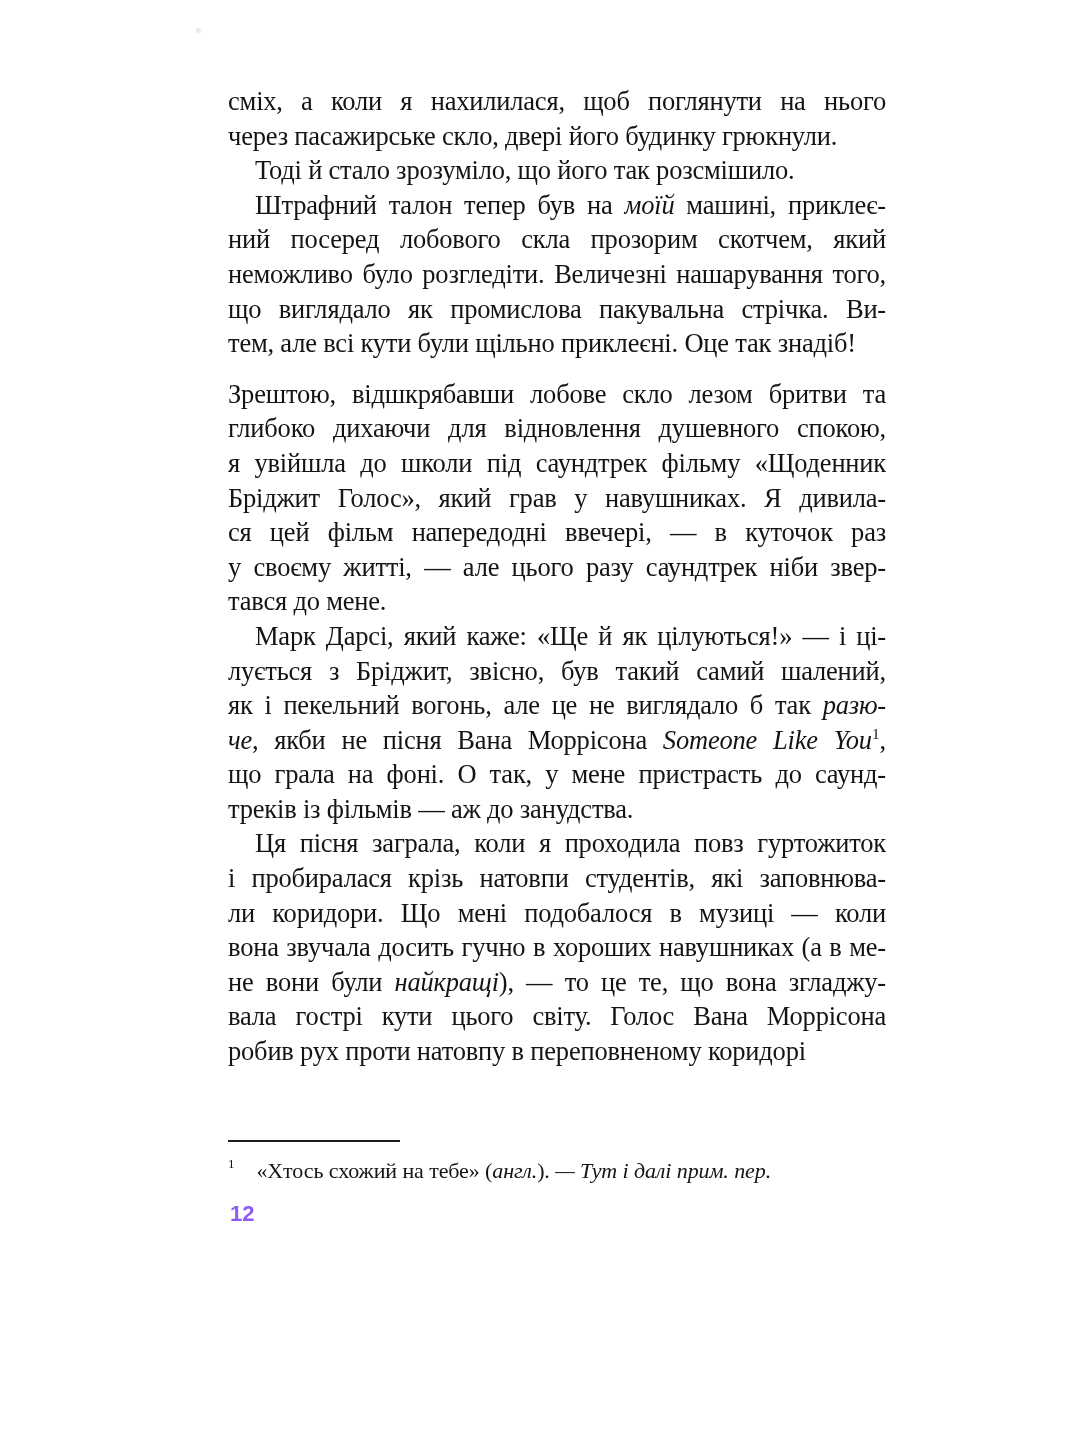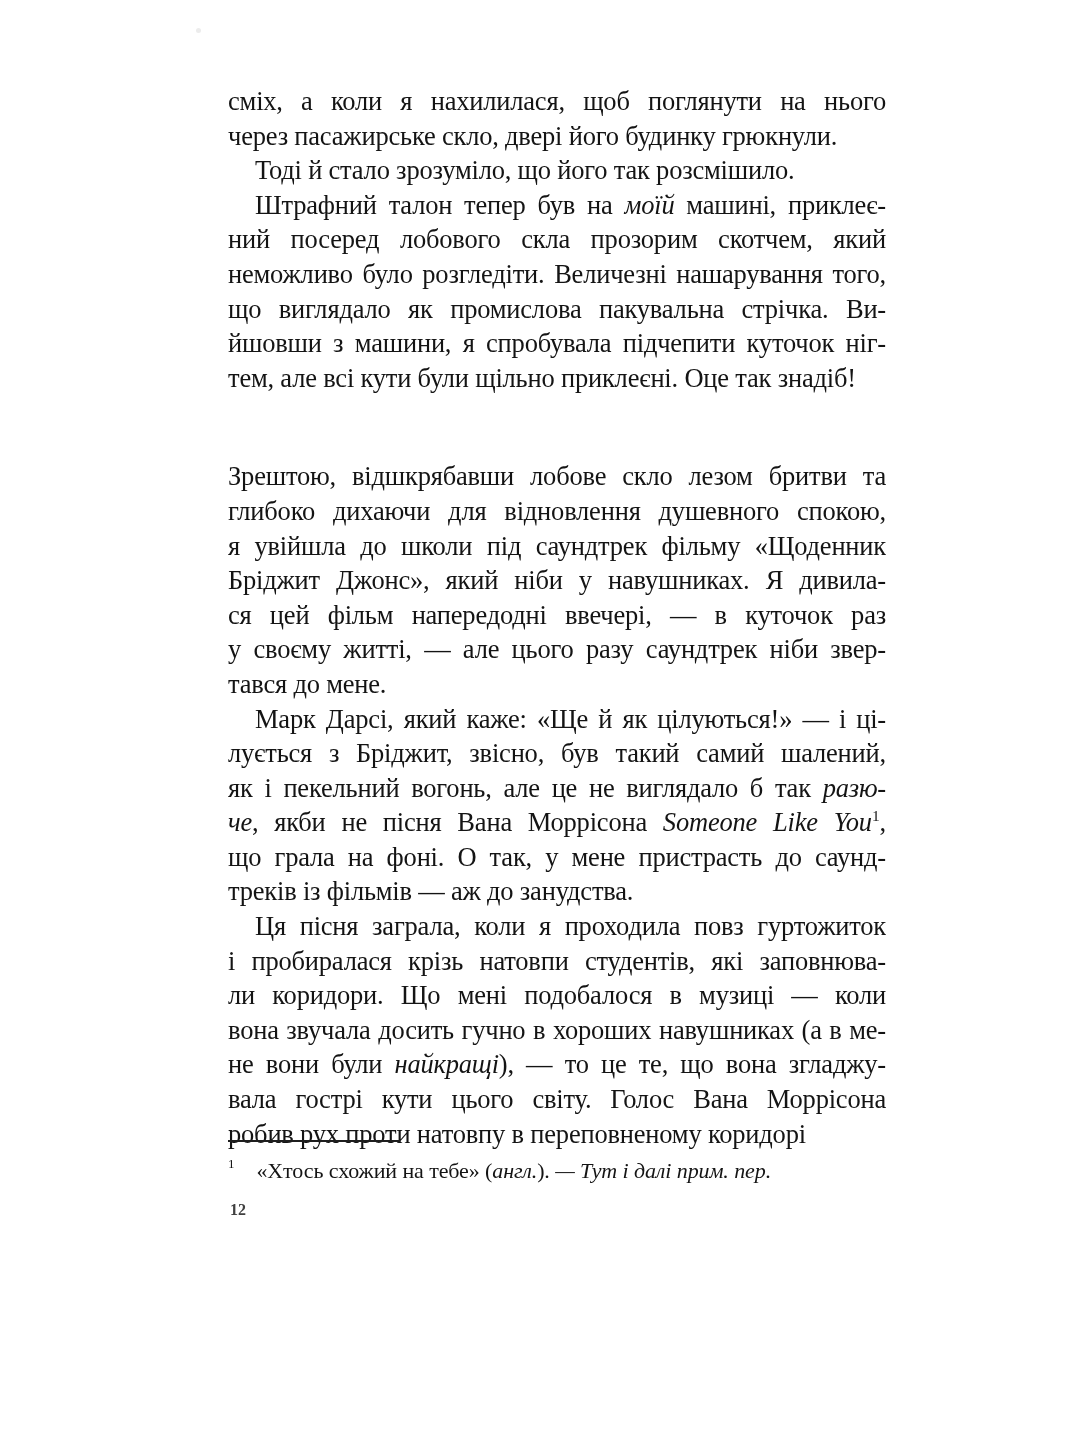--- a/index.html
+++ b/index.html
@@ -29,21 +29,21 @@
   .text-block {
     position: absolute;
     left: 228px;
     top: 84px;
     width: 658px;
     font-size: 26.5px;
     line-height: 34.6px;
     letter-spacing: -0.2px;
   }
   .para { margin: 0; }
-  .para.space-before { margin-top: 64px; }
+  .para.space-before { margin-top: 16px; }
   .line {
     height: 34.6px;
     overflow: hidden;
     text-align: justify;
     text-align-last: justify;
   }
   .line.last {
     text-align: right;
     text-align-last: left;
   }
@@ -75,24 +75,24 @@
     font-size: 13px;
     vertical-align: super;
     display: inline-block;
     transform: translateY(-2px);
   }
   .fn-text { margin-left: 22px; }
   .page-number {
     position: absolute;
     left: 230px;
     top: 1201px;
-    font-family: Liberation Serif, serif;
+    font-family: Liberation Sans, sans-serif;
     font-weight: 700;
-    font-size: 16px;
-    color: #404040;
+    font-size: 22px;
+    color: #8b5cf6;
   }
 </style>
 </head>
 <body>
 
 <div class="page">
   <div class="artifact-dot"></div>
 
   <div class="text-block">
       <div class="para">
@@ -100,28 +100,27 @@
         <div class="line last"><span>через пасажирське скло, двері його будинку грюкнули.</span></div>
       </div>
       <div class="para">
         <div class="line last indent"><span>Тоді й стало зрозуміло, що його так розсмішило.</span></div>
       </div>
       <div class="para">
         <div class="line indent"><span>Штрафний талон тепер був на </span><span class="i">моїй</span><span> машині, приклеє-</span></div>
         <div class="line"><span>ний посеред лобового скла прозорим скотчем, який</span></div>
         <div class="line"><span>неможливо було розгледіти. Величезні нашарування того,</span></div>
         <div class="line"><span>що виглядало як промислова пакувальна стрічка. Ви-</span></div>
-        <div class="line"><span>йшовши з машини, я спробувала підчепити куточок ніг-</span></div>
         <div class="line last"><span>тем, але всі кути були щільно приклеєні. Оце так знадіб!</span></div>
       </div>
       <div class="para space-before">
         <div class="line"><span>Зрештою, відшкрябавши лобове скло лезом бритви та</span></div>
         <div class="line"><span>глибоко дихаючи для відновлення душевного спокою,</span></div>
         <div class="line"><span>я увійшла до школи під саундтрек фільму «Щоденник</span></div>
-        <div class="line"><span>Бріджит Джонс», який ніби у навушниках. Я дивила-</span></div>
+        <div class="line"><span>Бріджит Голос», який грав у навушниках. Я дивила-</span></div>
         <div class="line"><span>ся цей фільм напередодні ввечері, — в куточок раз</span></div>
         <div class="line"><span>у своєму житті, — але цього разу саундтрек ніби звер-</span></div>
         <div class="line last"><span>тався до мене.</span></div>
       </div>
       <div class="para">
         <div class="line indent"><span>Марк Дарсі, який каже: «Ще й як цілуються!» — і ці-</span></div>
         <div class="line"><span>лується з Бріджит, звісно, був такий самий шалений,</span></div>
         <div class="line"><span>як і пекельний вогонь, але це не виглядало б так </span><span class="i">разю-</span></div>
         <div class="line"><span class="i">че</span><span>, якби не пісня Вана Моррісона </span><span class="i">Someone Like You</span><span class="sup">1</span><span>,</span></div>
         <div class="line"><span>що грала на фоні. О так, у мене пристрасть до саунд-</span></div>

